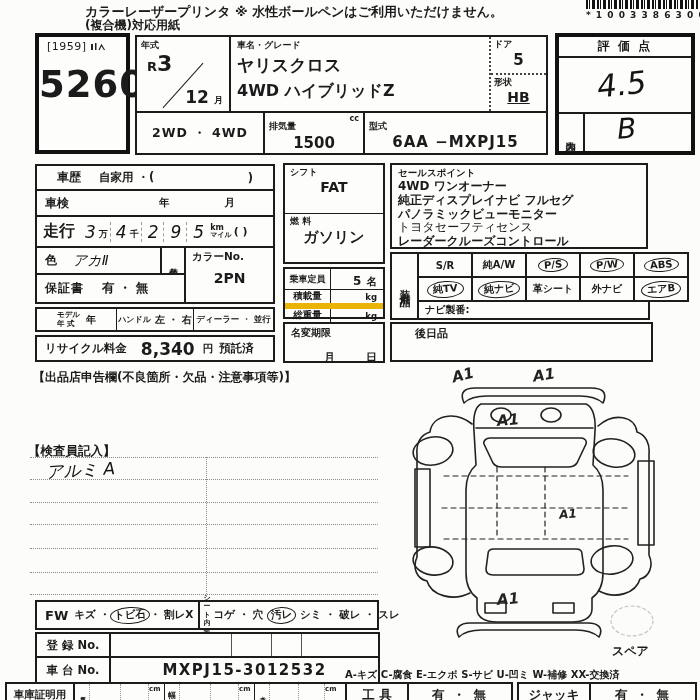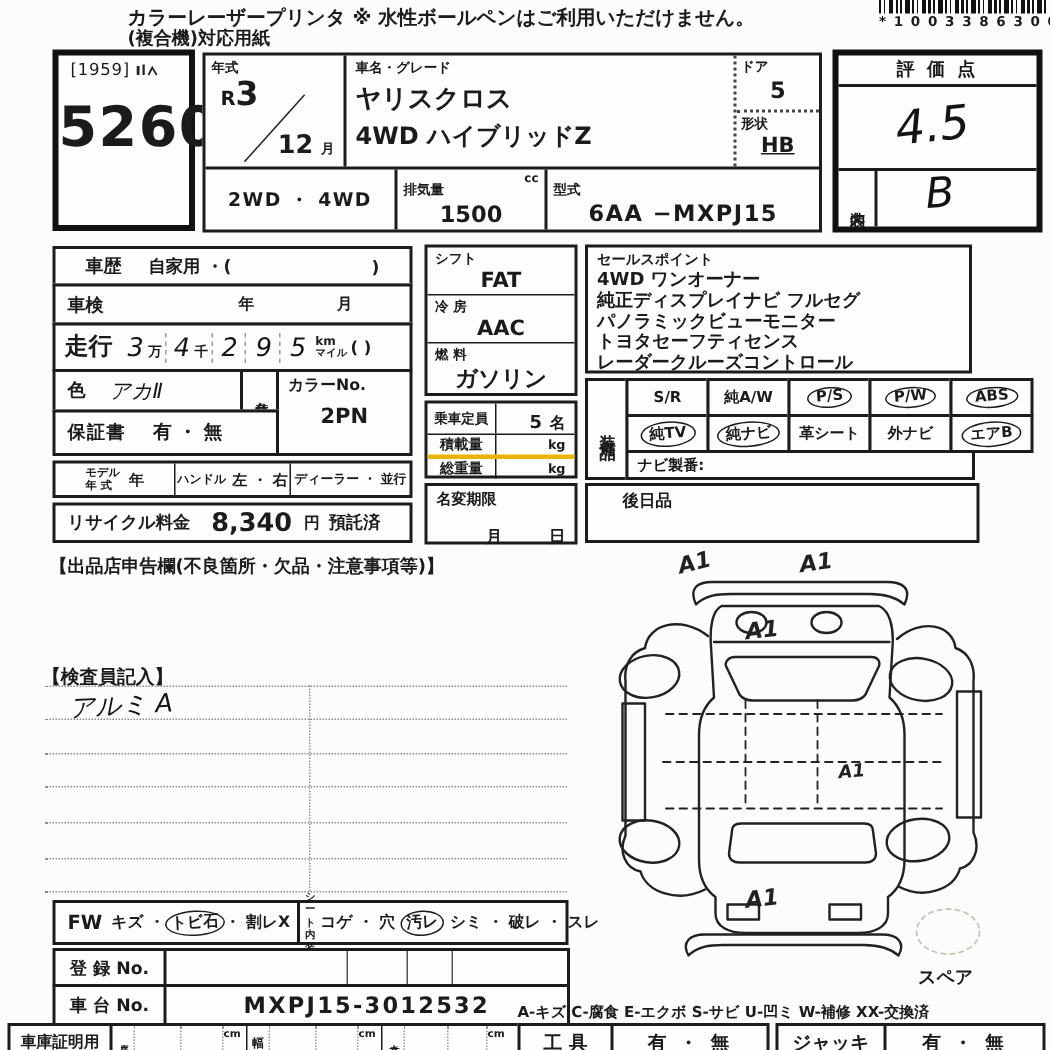--- a/index.html
+++ b/index.html
@@ -169,35 +169,31 @@
     <span style="font-size:17px;font-weight:700;margin-left:14px;">8,340</span>
     <span style="font-size:10.5px;font-weight:600;margin-left:8px;">円</span>
     <span style="font-size:11.5px;font-weight:700;margin-left:6px;">預託済</span>
   </div>
 
   <div class="abs bx" style="left:283px;top:163px;width:102px;height:101px;display:flex;flex-direction:column;">
     <div style="flex:1;border-bottom:1.5px solid #1c1c1c;padding:1px 5px;">
       <div class="lbl">シフト</div>
       <div style="text-align:center;font-size:14px;font-weight:700;">FAT</div>
     </div>
-    <div style="flex:1;border-bottom:1.5px solid #1c1c1c;padding:1px 5px;">
-      <div class="lbl">冷 房</div>
-      <div style="text-align:center;font-size:14px;font-weight:700;">AAC</div>
-    </div>
     <div style="flex:1;padding:1px 5px;">
       <div class="lbl">燃 料</div>
       <div style="text-align:center;font-size:15px;font-weight:700;">ガソリン</div>
     </div>
   </div>
   <div class="abs bx" style="left:283px;top:267px;width:102px;height:52px;display:flex;flex-direction:column;">
     <div style="flex:1;display:flex;border-bottom:1px solid #1c1c1c;">
       <span class="cell" style="width:46px;border-right:1.5px solid #1c1c1c;font-size:9px;font-weight:700;">乗車定員</span>
       <span style="flex:1;text-align:right;padding:1px 6px 0 0;"><span style="font-size:12px;font-weight:700;">5</span> <span style="font-size:10.5px;font-weight:700;">名</span></span>
     </div>
-    <div style="flex:1;display:flex;border-bottom:3px solid #eab308;gap:31px;">
+    <div style="flex:1;display:flex;border-bottom:6px solid #eab308;gap:31px;">
       <span class="cell" style="width:46px;border-right:1.5px solid #1c1c1c;font-size:9.5px;font-weight:700;">積載量</span>
       <span style="flex:1;text-align:right;padding:2px 6px 0 0;font-size:8.5px;font-weight:600;">kg</span>
     </div>
     <div style="flex:1;display:flex;">
       <span class="cell" style="width:46px;border-right:1.5px solid #1c1c1c;font-size:9.5px;font-weight:700;">総重量</span>
       <span style="flex:1;text-align:right;padding:2px 6px 0 0;font-size:8.5px;font-weight:600;">kg</span>
     </div>
   </div>
   <div class="abs bx" style="left:283px;top:322px;width:102px;height:41px;padding:2px 6px;position:absolute;">
     <div style="font-size:10px;font-weight:700;">名変期限</div>
@@ -205,21 +201,21 @@
       <span style="font-size:11px;font-weight:600;margin-right:26px;">月</span>
       <span style="font-size:11px;font-weight:600;">日</span>
     </div>
   </div>
 
   <div class="abs bx" style="left:390px;top:163px;width:258px;height:86px;padding:2px 6px;">
     <div style="font-size:9.5px;font-weight:600;">セールスポイント</div>
     <div class="nw" style="font-size:12px;font-weight:700;line-height:13.8px;">4WD ワンオーナー</div>
     <div class="nw" style="font-size:12px;font-weight:700;line-height:13.8px;">純正ディスプレイナビ フルセグ</div>
     <div class="nw" style="font-size:12px;font-weight:700;line-height:13.8px;">パノラミックビューモニター</div>
-    <div class="nw" style="font-size:12px;font-weight:700;line-height:13.8px;">トヨタセーフティセンス</div>
+    <div class="nw" style="font-size:12px;font-weight:400;line-height:13.8px;">トヨタセーフティセンス</div>
     <div class="nw" style="font-size:12px;font-weight:700;line-height:13.8px;">レーダークルーズコントロール</div>
   </div>
 
   <div class="abs bx cell vtext" style="left:390px;top:252px;width:29px;height:68px;font-size:11px;font-weight:700;letter-spacing:4px;">装備品</div>
   <div class="abs" style="left:417px;top:252px;display:flex;">
     <div class="eqcell">
         <span>S/R</span>
       </div>
     <div class="eqcell">
         <span>純A/W</span>

